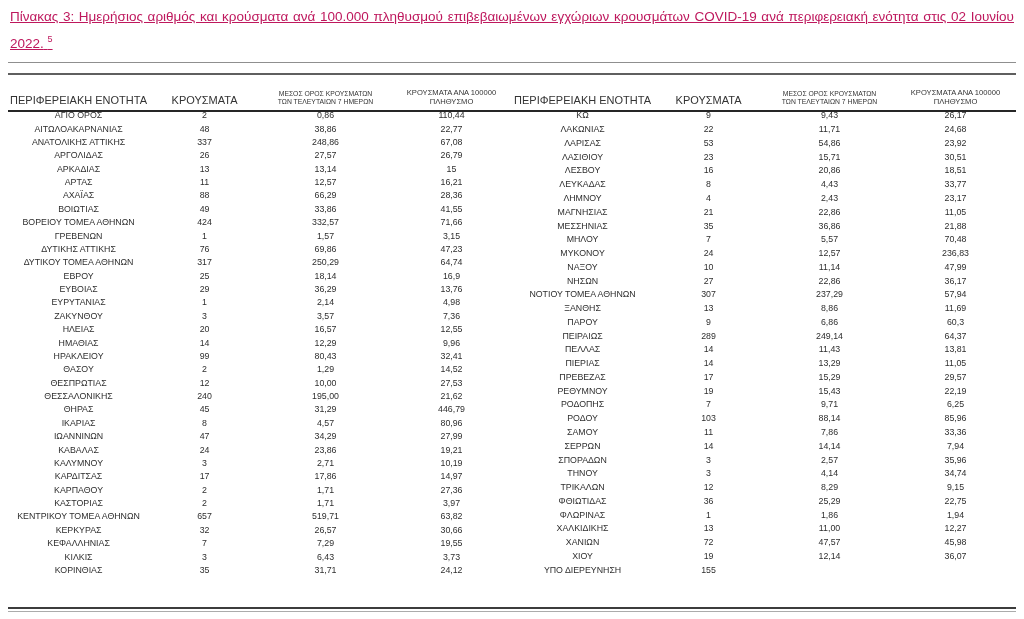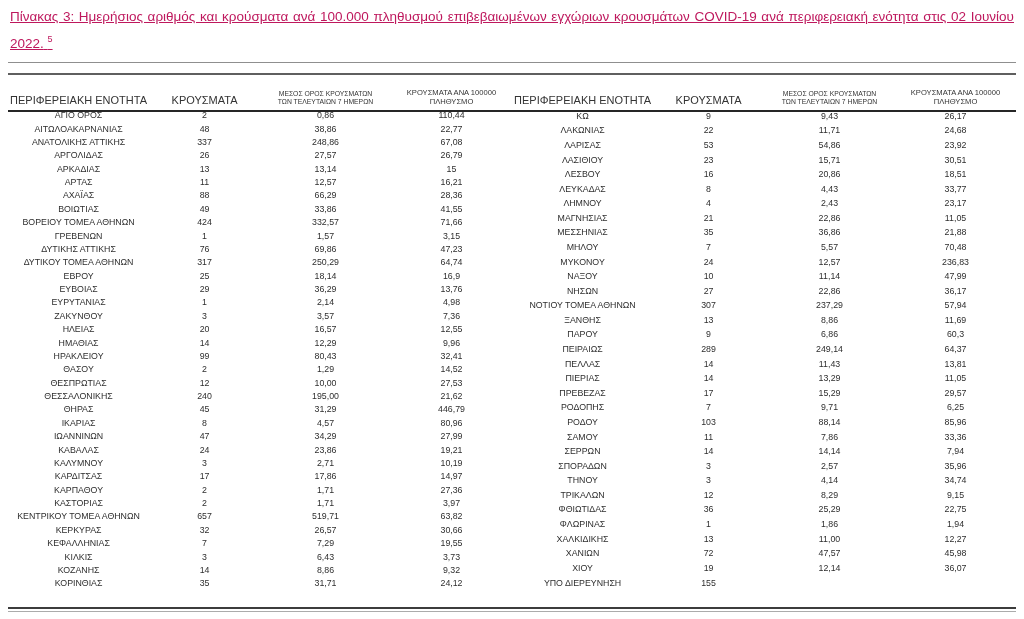--- a/index.html
+++ b/index.html
@@ -262,26 +262,20 @@
           <td>7,29</td>
           <td>19,55</td>
         </tr>
         <tr>
           <td>ΚΙΛΚΙΣ</td>
           <td>3</td>
           <td>6,43</td>
           <td>3,73</td>
         </tr>
         <tr>
-          <td>ΚΟΖΑΝΗΣ</td>
-          <td>14</td>
-          <td>8,86</td>
-          <td>9,32</td>
-        </tr>
-        <tr>
           <td>ΚΟΡΙΝΘΙΑΣ</td>
           <td>35</td>
           <td>31,71</td>
           <td>24,12</td>
         </tr>
       </tbody>
   </table>
 
   <table>
     <thead>
@@ -413,20 +407,26 @@
           <td>13,29</td>
           <td>11,05</td>
         </tr>
         <tr>
           <td>ΠΡΕΒΕΖΑΣ</td>
           <td>17</td>
           <td>15,29</td>
           <td>29,57</td>
         </tr>
         <tr>
+          <td>ΡΕΘΥΜΝΟΥ</td>
+          <td>19</td>
+          <td>15,43</td>
+          <td>22,19</td>
+        </tr>
+        <tr>
           <td>ΡΟΔΟΠΗΣ</td>
           <td>7</td>
           <td>9,71</td>
           <td>6,25</td>
         </tr>
         <tr>
           <td>ΡΟΔΟΥ</td>
           <td>103</td>
           <td>88,14</td>
           <td>85,96</td>

